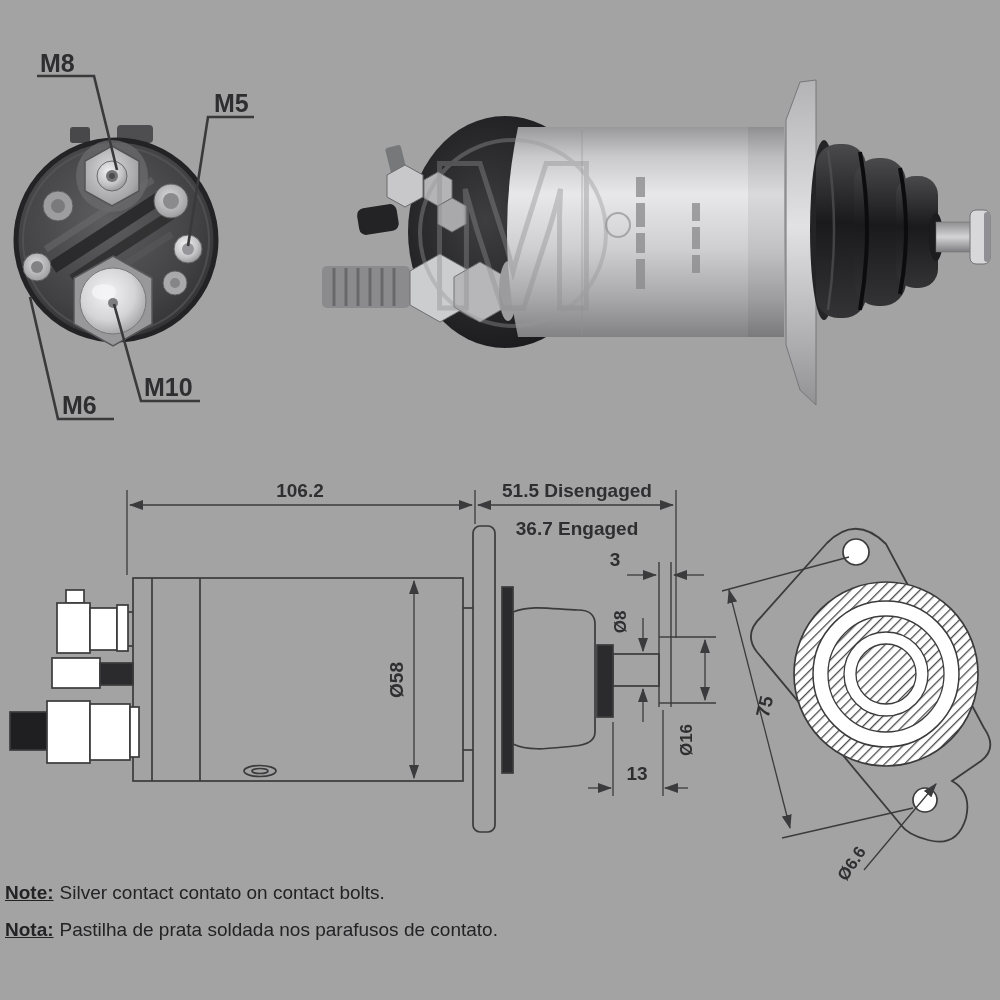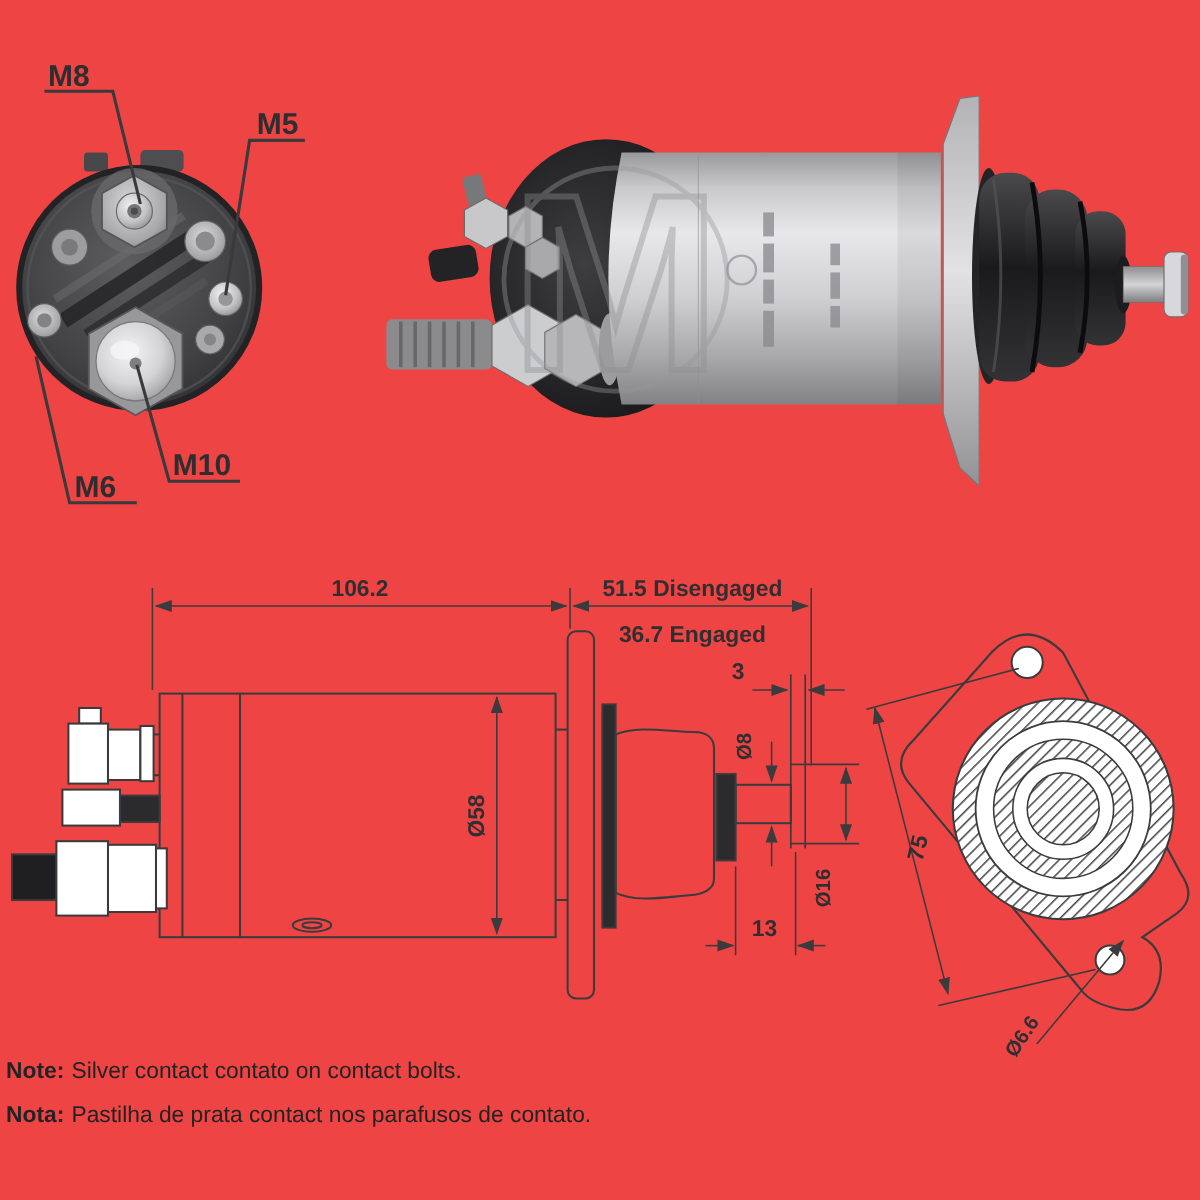--- a/index.html
+++ b/index.html
@@ -1,24 +1,24 @@
 <!DOCTYPE html>
 <html><head>
 <meta charset="utf-8">
 <style>
   html,body{margin:0;padding:0;background:#fff;}
-  #canvas{position:relative;width:1000px;height:1000px;background:#ef4444;overflow:hidden;
+  #canvas{position:relative;width:1000px;height:1000px;background:#a3a3a3;overflow:hidden;
           font-family:"Liberation Sans","DejaVu Sans",sans-serif;}
   .abs{position:absolute;}
   svg text{font-family:"Liberation Sans","DejaVu Sans",sans-serif;}
   .dimtxt{font-size:19px;font-weight:600;fill:#2f2f31;}
   .dimtxt-sm{font-size:17px;font-weight:600;fill:#2f2f31;}
   .calltxt{font-size:25px;font-weight:700;fill:#2e2e30;}
   .notes-line{position:absolute;left:5px;font-size:19px;color:#232325;white-space:nowrap;}
-  .notes-line b{font-weight:700;margin-right:6px;}
+  .notes-line b{font-weight:700;margin-right:6px;text-decoration:underline;}
 </style>
 </head>
 <body>
 
 <div id="canvas">
 
   <svg class="abs" style="left:0;top:0" width="270" height="440" viewBox="0 0 270 440">
     <defs>
       <radialGradient id="capface" cx="45%" cy="40%" r="70%">
         <stop offset="0" stop-color="#5d5d5f"></stop>
@@ -305,16 +305,16 @@
       </g>
       <text class="dimtxt" transform="translate(771,268) rotate(-77)" text-anchor="middle">75</text>
       <text class="dimtxt-sm" transform="translate(846,442) rotate(-56)">Ø6.6</text>
     </g>
   </svg>
 
   <div class="notes-line" style="top:882px">
     <b>Note:</b><span>Silver contact contato on contact bolts.</span>
   </div>
   <div class="notes-line" style="top:919px">
-    <b>Nota:</b><span>Pastilha de prata contact nos parafusos de contato.</span>
+    <b>Nota:</b><span>Pastilha de prata soldada nos parafusos de contato.</span>
   </div>
 
 </div>
 
 </body></html>

